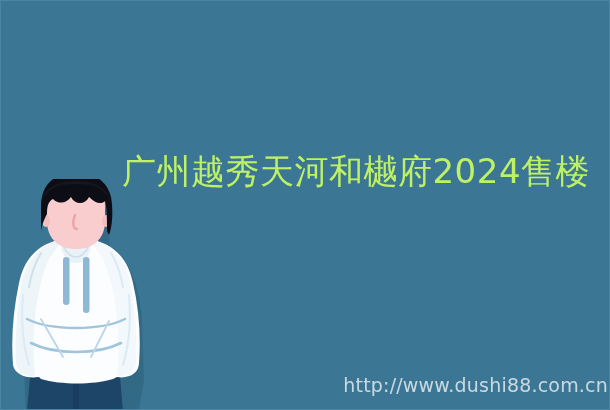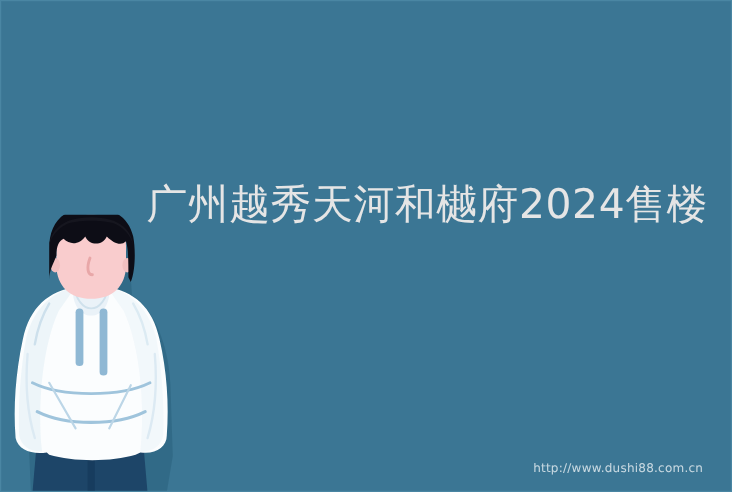--- a/index.html
+++ b/index.html
@@ -29,36 +29,36 @@
   }
   #figure svg { display: block; }
 
   
   #title-block {
     position: absolute;
     left: 105px;
     top: 148px;
     width: 500px;
     text-align: center;
-    color: #e5e5e5;
+    color: #bef264;
     font-size: 34px;
     line-height: 45px;
     letter-spacing: 0.5px;
     font-weight: 400;
     white-space: nowrap;
   }
   .title-line { display: block; }
 
   
   #watermark {
     position: absolute;
-    right: 23px;
+    right: 1px;
     bottom: 13px;
     color: rgba(255,255,255,0.72);
-    font-size: 10px;
+    font-size: 19px;
     letter-spacing: 0.2px;
     white-space: nowrap;
   }
 </style>
 </head>
 <body>
 
 <div id="banner">
 
   <div id="figure">

